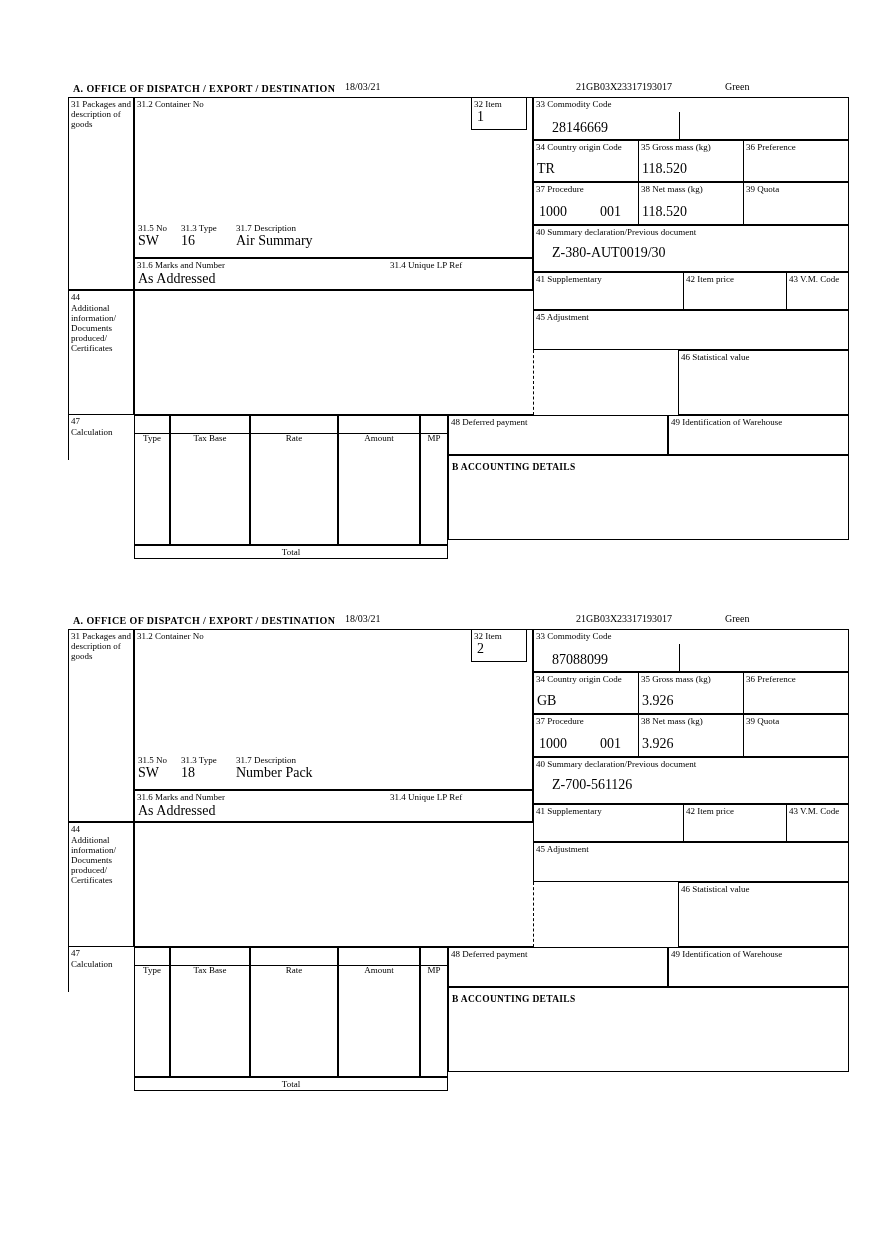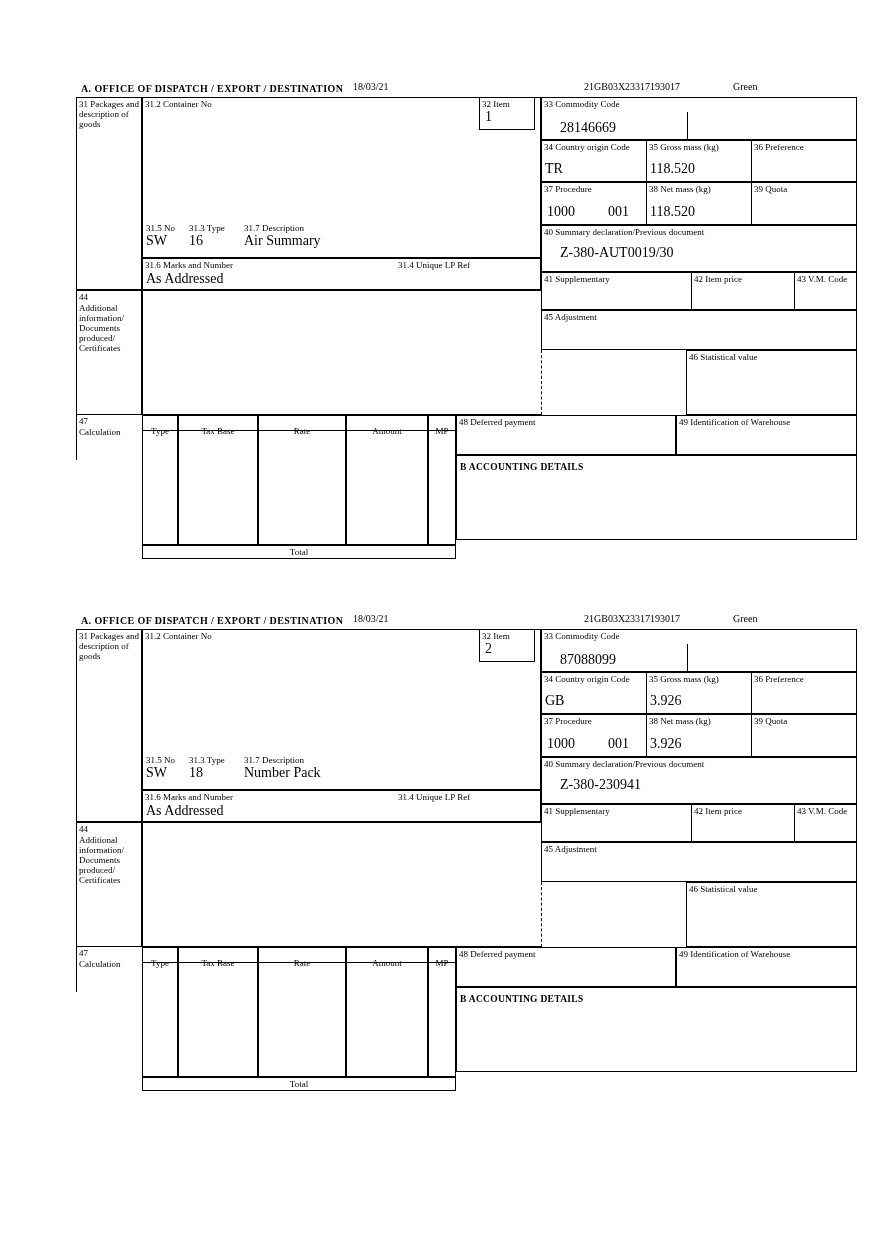--- a/index.html
+++ b/index.html
@@ -1,25 +1,25 @@
 <!DOCTYPE html>
 <html><head>
 <meta charset="utf-8">
 <style>
   html,body{margin:0;padding:0}
   body{width:882px;height:1250px;background:#ffffff;font-family:"Liberation Serif",serif;color:#000}
   .page{position:relative;width:882px;height:1250px;background:#fff;overflow:hidden}
-  .sheet{position:absolute;left:76px;width:678px;height:480px}
+  .sheet{position:absolute;left:68px;width:678px;height:480px}
   .abs{position:absolute}
   .bx{position:absolute;border:1px solid #000;box-sizing:border-box}
   .lbl{font-size:9px;line-height:10px;padding:1px 2px}
   .val{position:absolute;font-size:14px;line-height:15px;white-space:nowrap}
   .office{position:absolute;font-weight:bold;font-size:10px;letter-spacing:0.4px;white-space:nowrap}
   .refval{position:absolute;font-size:10px;white-space:nowrap}
-  .colhead{font-size:9px;text-align:center;border-bottom:1px solid #000;height:15px;box-sizing:border-box;padding-top:10px}
+  .colhead{font-size:9px;text-align:center;border-bottom:1px solid #000;height:15px;box-sizing:border-box;padding-top:17px}
   .acct{position:absolute;font-weight:bold;font-size:9.5px;letter-spacing:0.3px;white-space:nowrap}
   .totalrow{font-size:9px;text-align:center;line-height:12px}
 </style>
 </head>
 <body>
 
 <div class="page">
 
   <div class="sheet" style="top:80px">
     <div class="office" style="left:5px;top:3px">A.  OFFICE OF DISPATCH / EXPORT / DESTINATION</div>
@@ -210,21 +210,21 @@
     <div class="bx" style="left:570px;top:102px;width:106px;height:43px">
       <div class="lbl">38 Net mass (kg)</div>
       <div class="val" style="left:3px;top:21px">3.926</div>
     </div>
     <div class="bx" style="left:675px;top:102px;width:106px;height:43px">
       <div class="lbl">39 Quota</div>
     </div>
 
     <div class="bx" style="left:465px;top:145px;width:316px;height:47px">
       <div class="lbl">40 Summary declaration/Previous document</div>
-      <div class="val" style="left:18px;top:19px">Z-380-230941</div>
+      <div class="val" style="left:18px;top:19px">Z-700-561126</div>
     </div>
 
     <div class="bx" style="left:465px;top:192px;width:151px;height:38px">
       <div class="lbl">41 Supplementary</div>
     </div>
     <div class="bx" style="left:615px;top:192px;width:104px;height:38px">
       <div class="lbl">42 Item price</div>
     </div>
     <div class="bx" style="left:718px;top:192px;width:63px;height:38px">
       <div class="lbl">43 V.M. Code</div>

